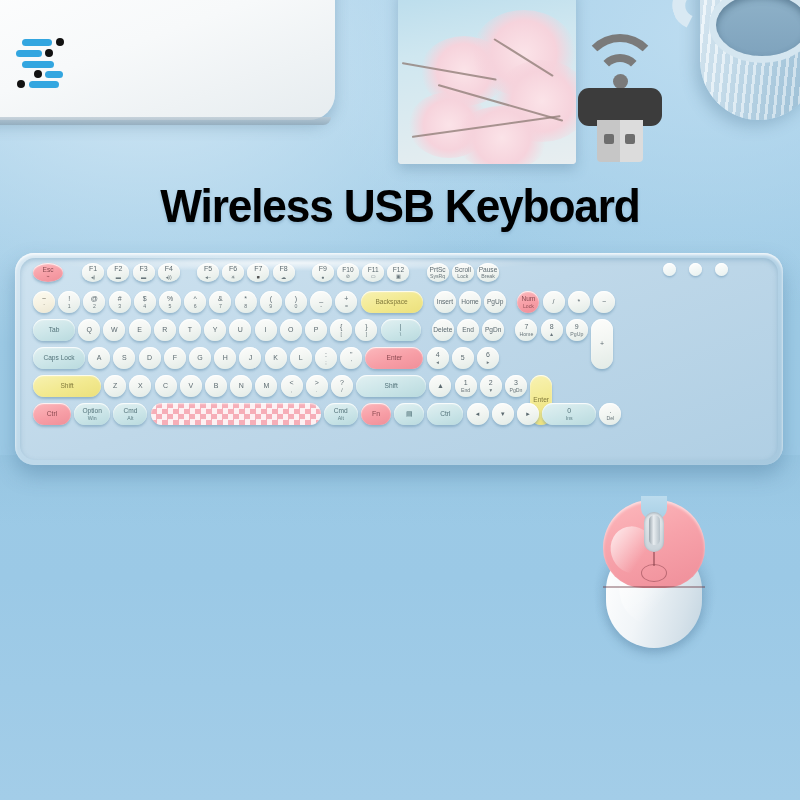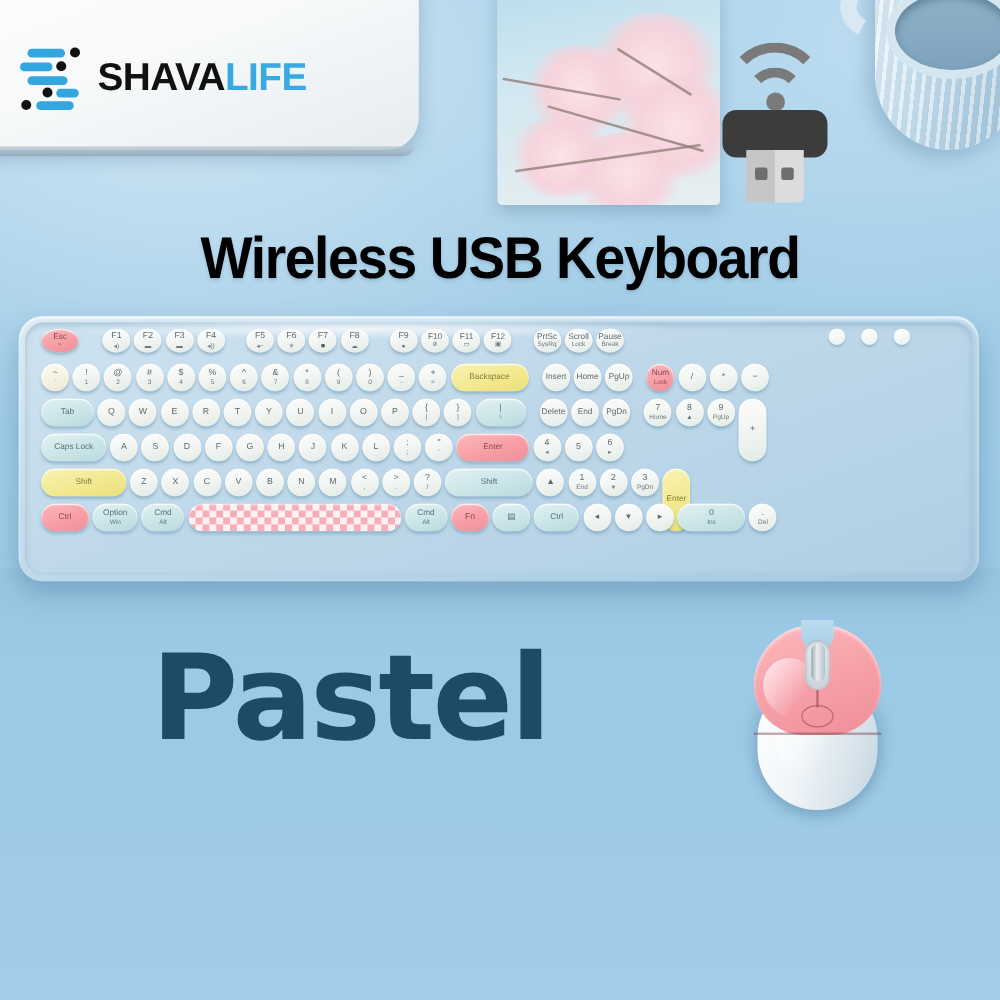--- a/index.html
+++ b/index.html
@@ -268,23 +268,20 @@
   <div class="logo-mark">
     <div class="logo-bar" style="left:8px;  top:3px;  width:30px;"></div>
     <div class="logo-dot" style="left:42px; top:2px;"></div>
     <div class="logo-bar" style="left:2px;  top:14px; width:26px;"></div>
     <div class="logo-dot" style="left:31px; top:13px;"></div>
     <div class="logo-bar" style="left:8px;  top:25px; width:32px;"></div>
     <div class="logo-dot" style="left:20px; top:34px;"></div>
     <div class="logo-bar" style="left:31px; top:35px; width:18px;"></div>
     <div class="logo-dot" style="left:3px;  top:44px;"></div>
     <div class="logo-bar" style="left:15px; top:45px; width:30px;"></div>
-  </div>
-  <div class="logo-word">
-    <span class="a">SHAVA</span><span class="b">LIFE</span>
   </div>
 </div>
 
 <div class="headline">Wireless USB Keyboard</div>
 
 <div class="dongle">
   <div class="wifi-arc wifi-a1"></div>
   <div class="wifi-arc wifi-a2"></div>
   <div class="wifi-dot"></div>
   <div class="dongle-body"></div>
@@ -675,14 +672,13 @@
     <div class="mouse-top-gloss"></div>
     <div class="scroll-well"></div>
     <div class="scroll-wheel"></div>
   </div>
   <div class="mouse-seam"></div>
   <div class="mouse-stem"></div>
   <div class="mouse-ring"></div>
 </div>
 
 <div class="pastel-block">
-  <span class="l1">Pastel</span>
 </div>
 
 </body></html>

